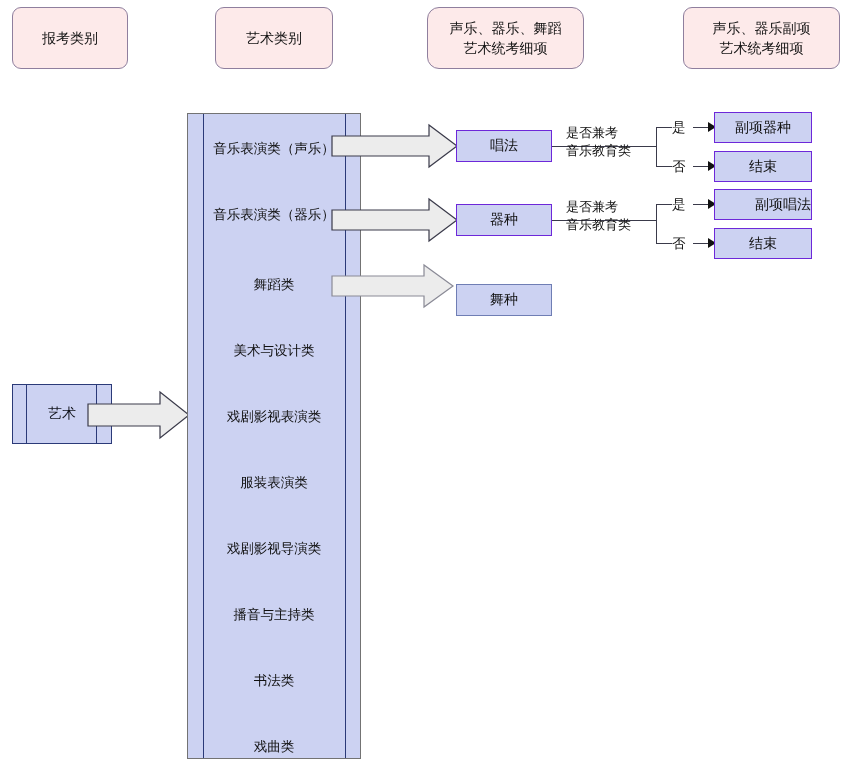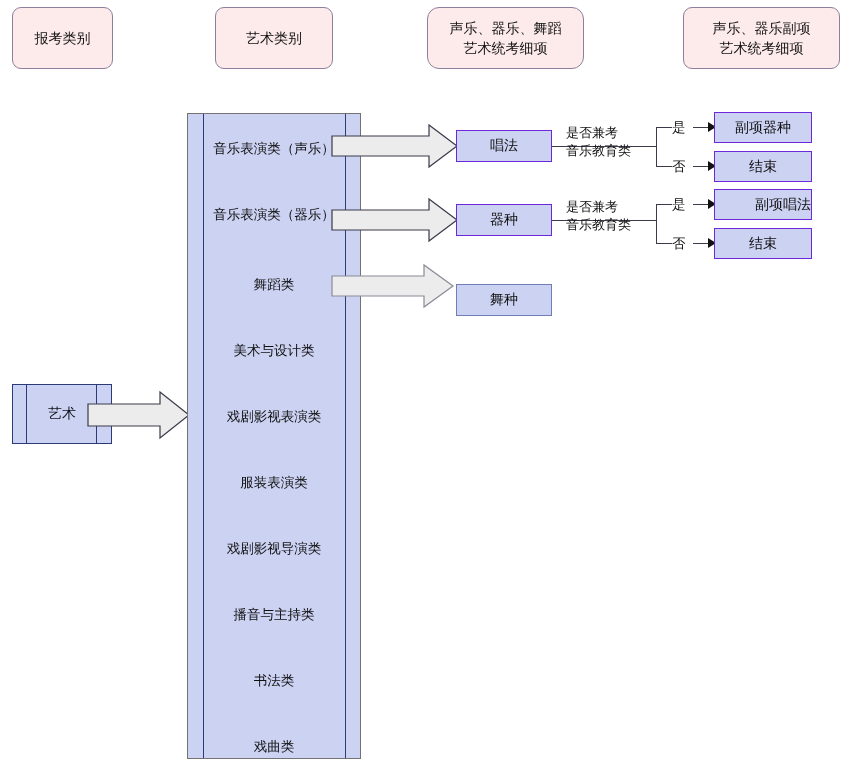--- a/index.html
+++ b/index.html
@@ -86,21 +86,21 @@
   }
   .ylabel{
     position:absolute;font-size:13.5px;color:#111;white-space:nowrap;
   }
 </style>
 </head>
 <body>
 
 <div class="stage">
 
-  <div class="hdr" style="left:12px;top:7px;width:101px;height:62px;">
+  <div class="hdr" style="left:12px;top:7px;width:116px;height:62px;">
     <span>报考类别</span>
   </div>
 
   <div class="hdr" style="left:215px;top:7px;width:118px;height:62px;">
     <span>艺术类别</span>
   </div>
 
   <div class="hdr" style="left:427px;top:7px;width:157px;height:62px;border-radius:12px;">
     <span>
       <span>声乐、器乐、舞蹈</span><br>

